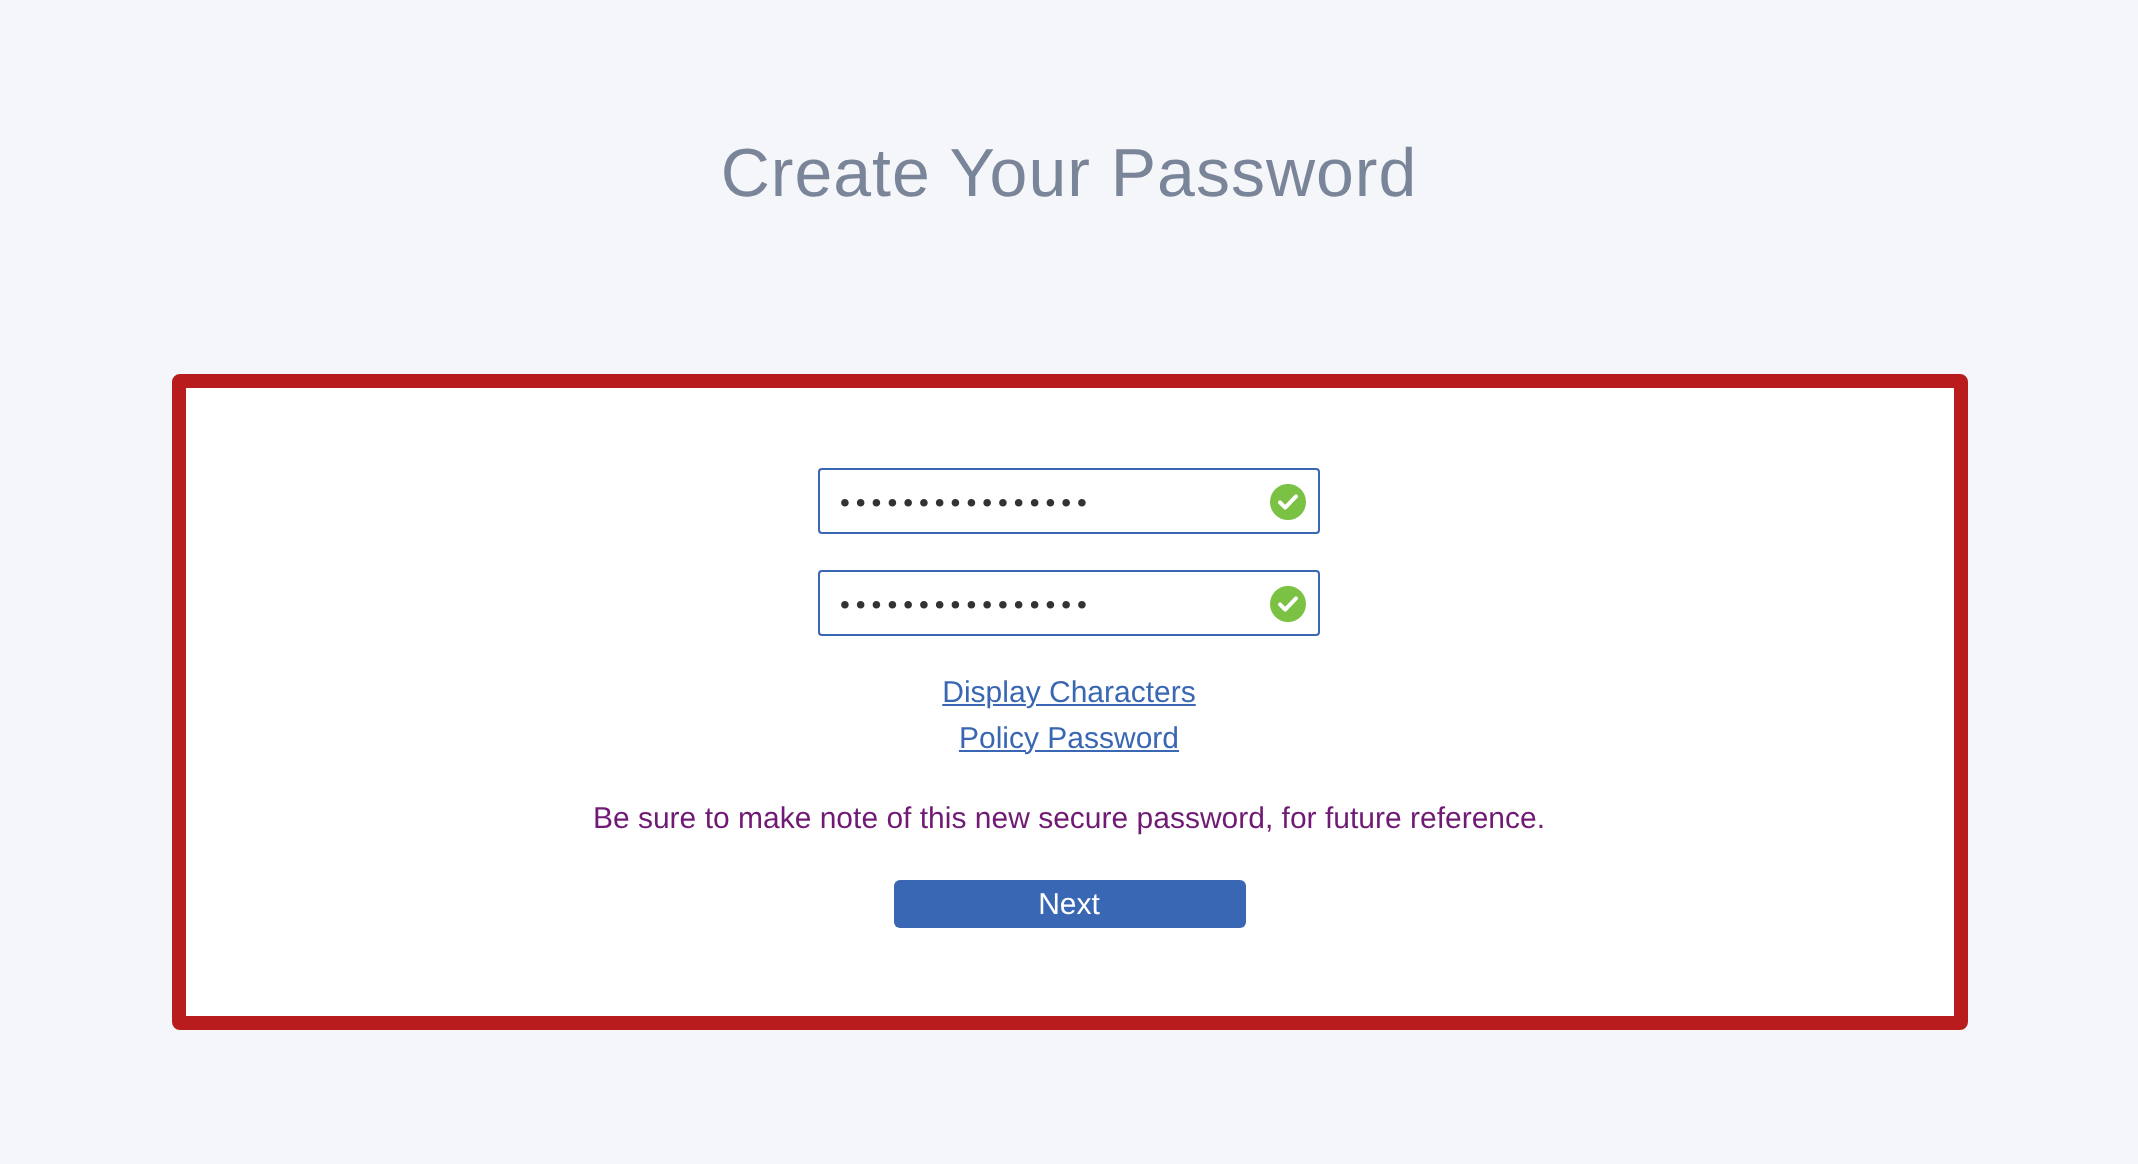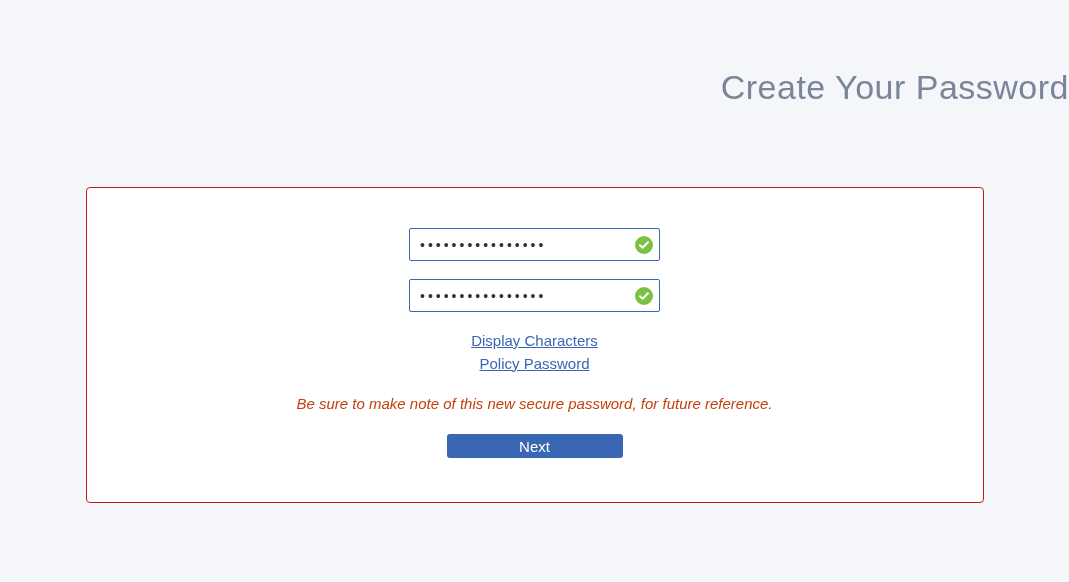--- a/index.html
+++ b/index.html
@@ -8,33 +8,33 @@
       padding: 0;
     }
     body {
       width: 1069px;
       height: 582px;
       background-color: #f4f6f9;
       font-family: -apple-system, BlinkMacSystemFont, "Segoe UI", Helvetica, Arial, sans-serif;
       overflow: hidden;
     }
     .heading {
-      text-align: right;
+      text-align: center;
       font-size: 34px;
       font-weight: 300;
       color: #7a8599;
       padding-top: 68px;
       padding-bottom: 40px;
       letter-spacing: 0.5px;
     }
     .card {
       width: 898px;
       margin: 40px auto 0;
       background: #ffffff;
-      border: 1px solid #b91c1c;
+      border: 7px solid #b91c1c;
       border-radius: 4px;
       padding: 40px 40px 44px;
       text-align: center;
     }
     .input-wrap {
       position: relative;
       width: 251px;
       margin: 0 auto 18px;
     }
     .password-input {
@@ -61,22 +61,21 @@
     }
     .text-link {
       color: #3a67b3;
       text-decoration: underline;
       font-size: 15px;
       cursor: pointer;
       display: inline-block;
       line-height: 1.5;
     }
     .note-text {
-      color: #c2410c;
-      font-style: italic;
+      color: #701a75;
       font-size: 15px;
       margin-bottom: 22px;
     }
     .agree-line {
       font-size: 15px;
       color: #555;
       margin-bottom: 22px;
       display: flex;
       align-items: center;
       justify-content: center;

